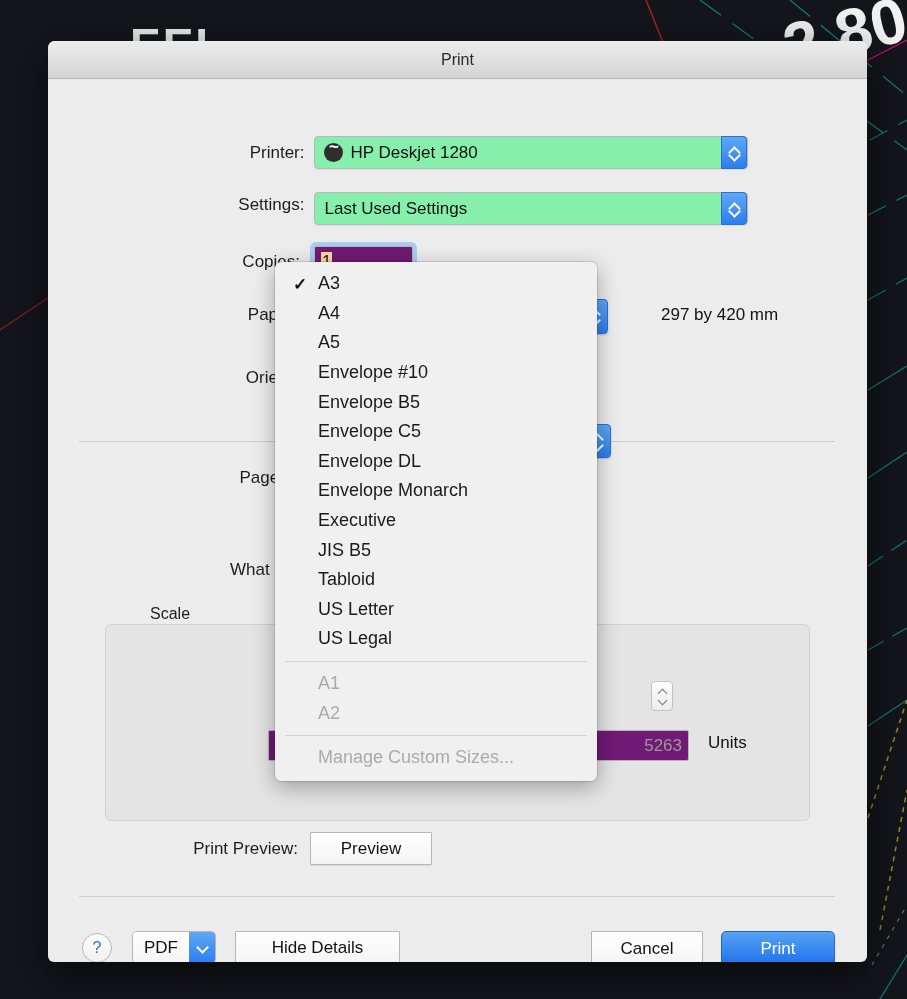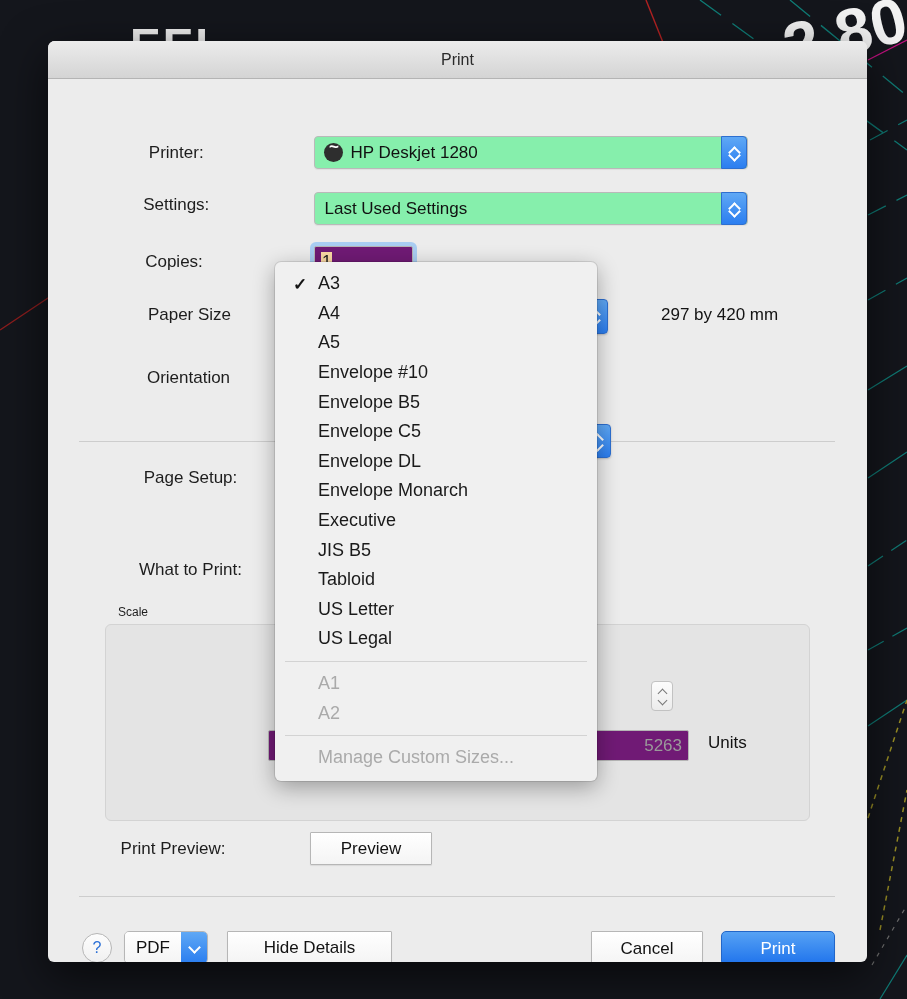--- a/index.html
+++ b/index.html
@@ -57,21 +57,21 @@
   #titlebar .title {
     font-size: 16px; color: #2b2b2b; font-weight: 400;
   }
 
   .body-area { position: relative; height: 883px; }
 
   
   .row { position: absolute; display: flex; align-items: center; }
   .lab {
     font-size: 17px; color: #1d1d1d;
-    text-align: center; white-space: nowrap;
+    text-align: right; white-space: nowrap;
   }
 
   
   .popup {
     position: relative;
     height: 33px;
     background: #86efac;
     border: 1px solid #b9b9b9;
     border-radius: 4px;
     display: flex; align-items: center;
@@ -125,21 +125,21 @@
   
   .hsep { position: absolute; height: 1px; background: #cdcdcd; }
 
   
   .groupbox {
     position: absolute;
     border: 1px solid #d3d3d3;
     border-radius: 6px;
     background: #e4e4e4;
   }
-  .group-title { position: absolute; font-size: 12px; color: #1d1d1d; }
+  .group-title { position: absolute; font-size: 16px; color: #1d1d1d; margin-left: 32px; }
 
   
   .btn {
     background: linear-gradient(#ffffff, #f4f4f4);
     border: 1px solid #b6b6b6;
     border-radius: 1px;
     font-size: 17px; color: #121212;
     display: flex; align-items: center; justify-content: center;
     box-shadow: 0 1px 1px rgba(0,0,0,.08);
     cursor: default;
@@ -347,21 +347,21 @@
 
     <div class="row" style="left:0; top:753px; width:700px;">
       <div class="lab" style="width:250px;">Print Preview:</div>
       <div class="btn" style="margin-left:12px; width:122px; height:33px;">Preview</div>
     </div>
 
     <div class="hsep" style="left:31px; top:817px; width:756px;"></div>
 
     <div class="row" style="left:34px; top:852px;">
       <div class="help-btn">?</div>
-      <div class="pdf-btn" style="margin-left:12px; height:33px;text-align:right;">
+      <div class="pdf-btn" style="margin-left:20px; height:33px;text-align:right;">
         <span class="lbl">PDF</span>
         <span class="arrow">
           <span class="chev dn"></span>
         </span>
       </div>
       <div class="btn" style="margin-left:19px; width:165px; height:33px;">Hide Details</div>
     </div>
 
     <div class="row" style="right:32px; top:852px;">
       <div class="btn" style="width:112px; height:35px;">Cancel</div>

